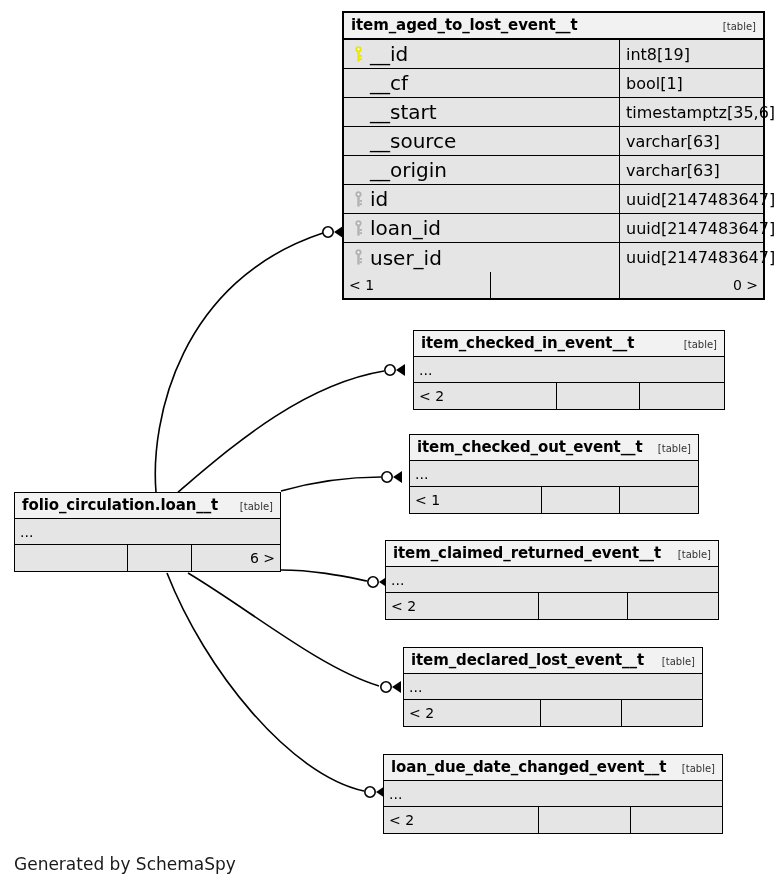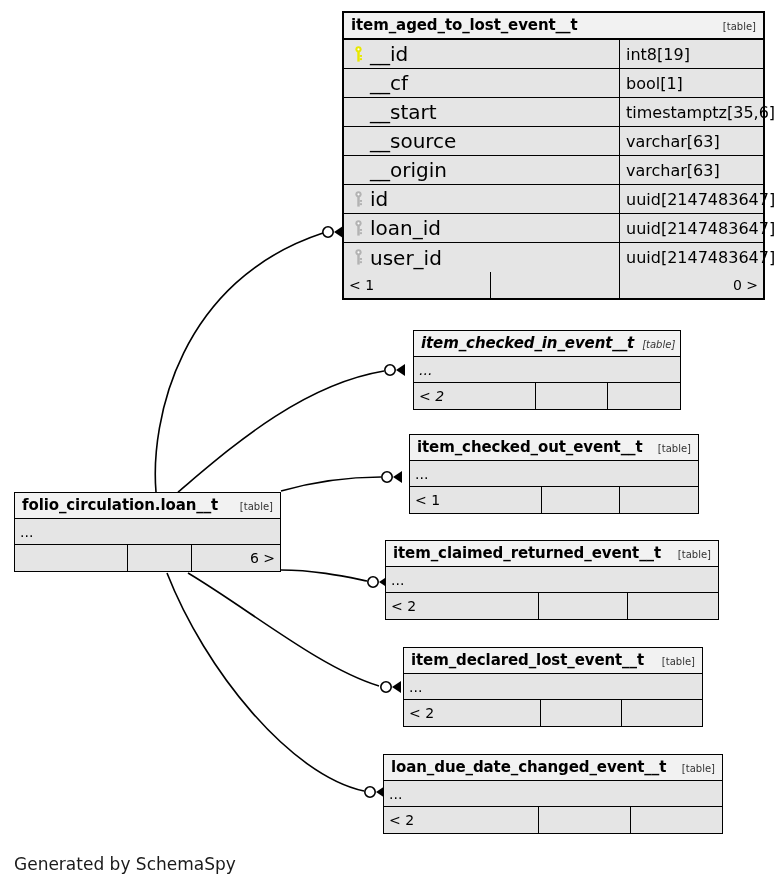--- a/index.html
+++ b/index.html
@@ -341,21 +341,21 @@
     <div class="tbl-ellipsis">...</div>
 
     <div class="tbl-footer focus-foot">
       <div class="foot-cell foot-left"></div>
       <div class="foot-cell"></div>
       <div class="foot-cell foot-right">6 &gt;</div>
     </div>
   </div>
 
   <div id="related-host">
-      <div class="db-table" style="left:413px; top:330px; width:268px;font-style:italic;">
+      <div class="db-table" style="left:413px; top:330px; width:312px;">
         <div class="tbl-header">
           <span class="tbl-name">item_checked_in_event__t</span>
           <span class="tbl-kind">[table]</span>
         </div>
         <div class="tbl-ellipsis">...</div>
         <div class="tbl-footer stub-foot">
           <div class="foot-cell foot-left">&lt; 2</div>
           <div class="foot-cell"></div>
           <div class="foot-cell foot-right"></div>
         </div>

